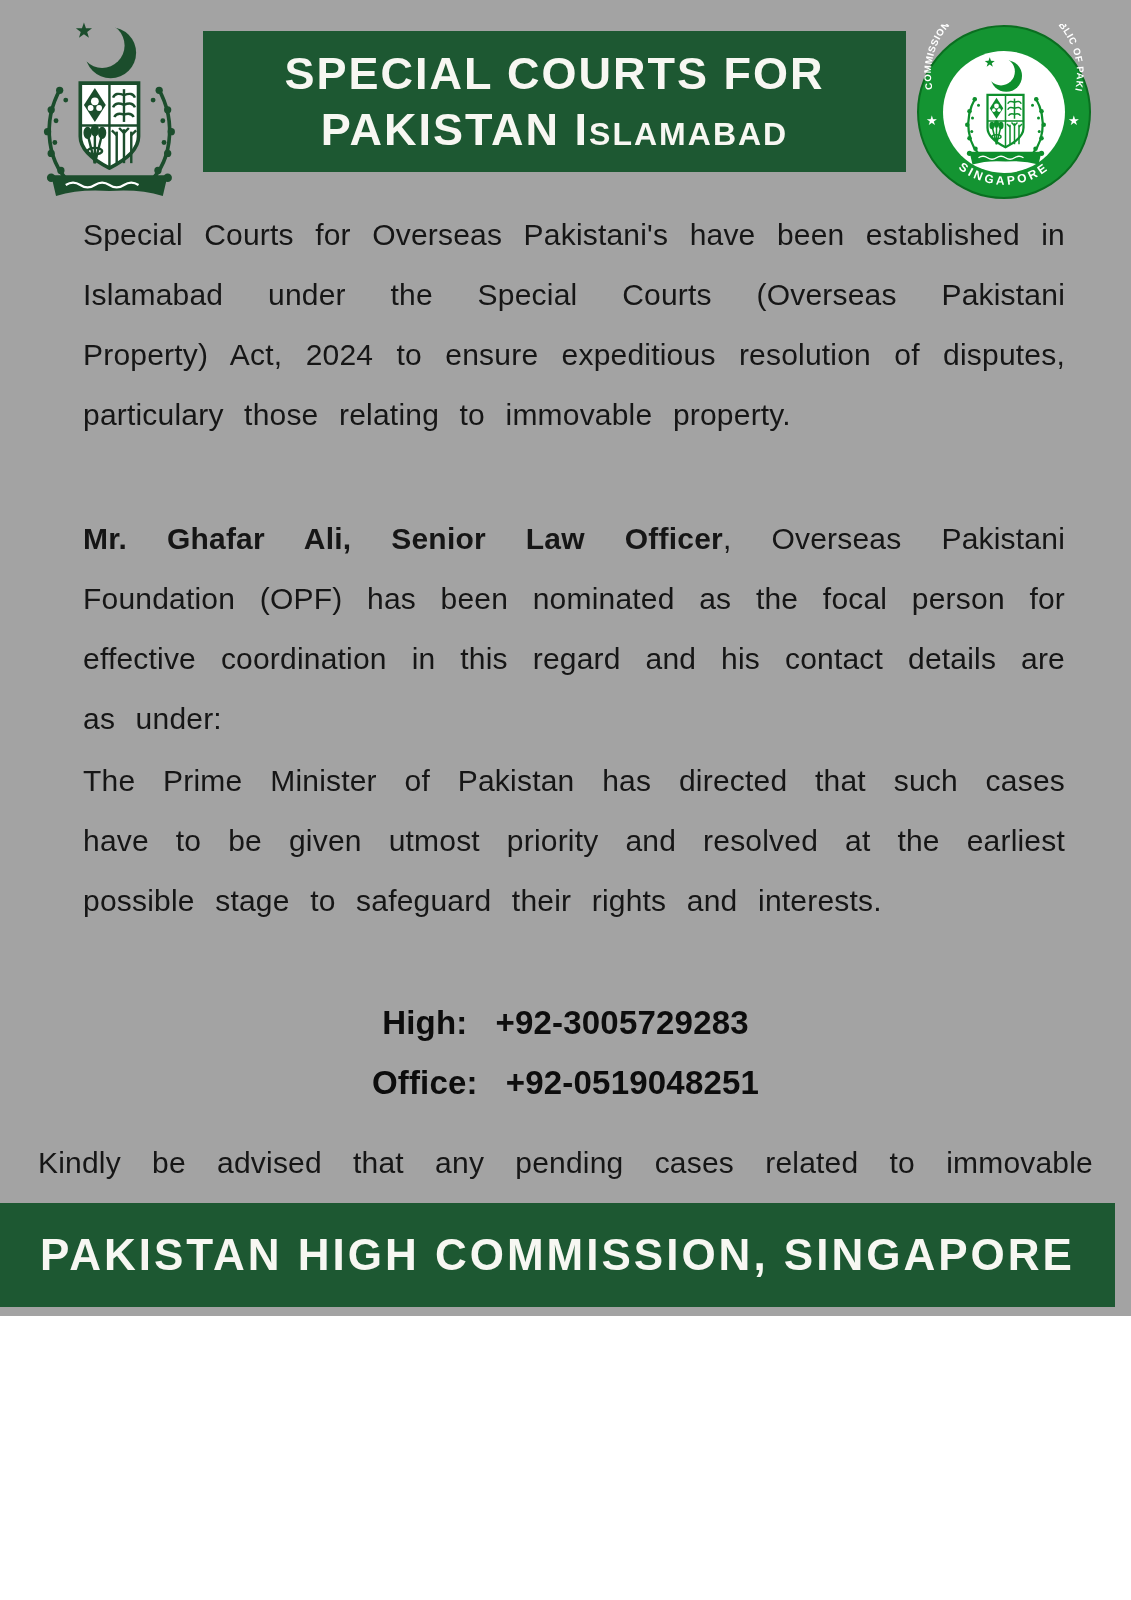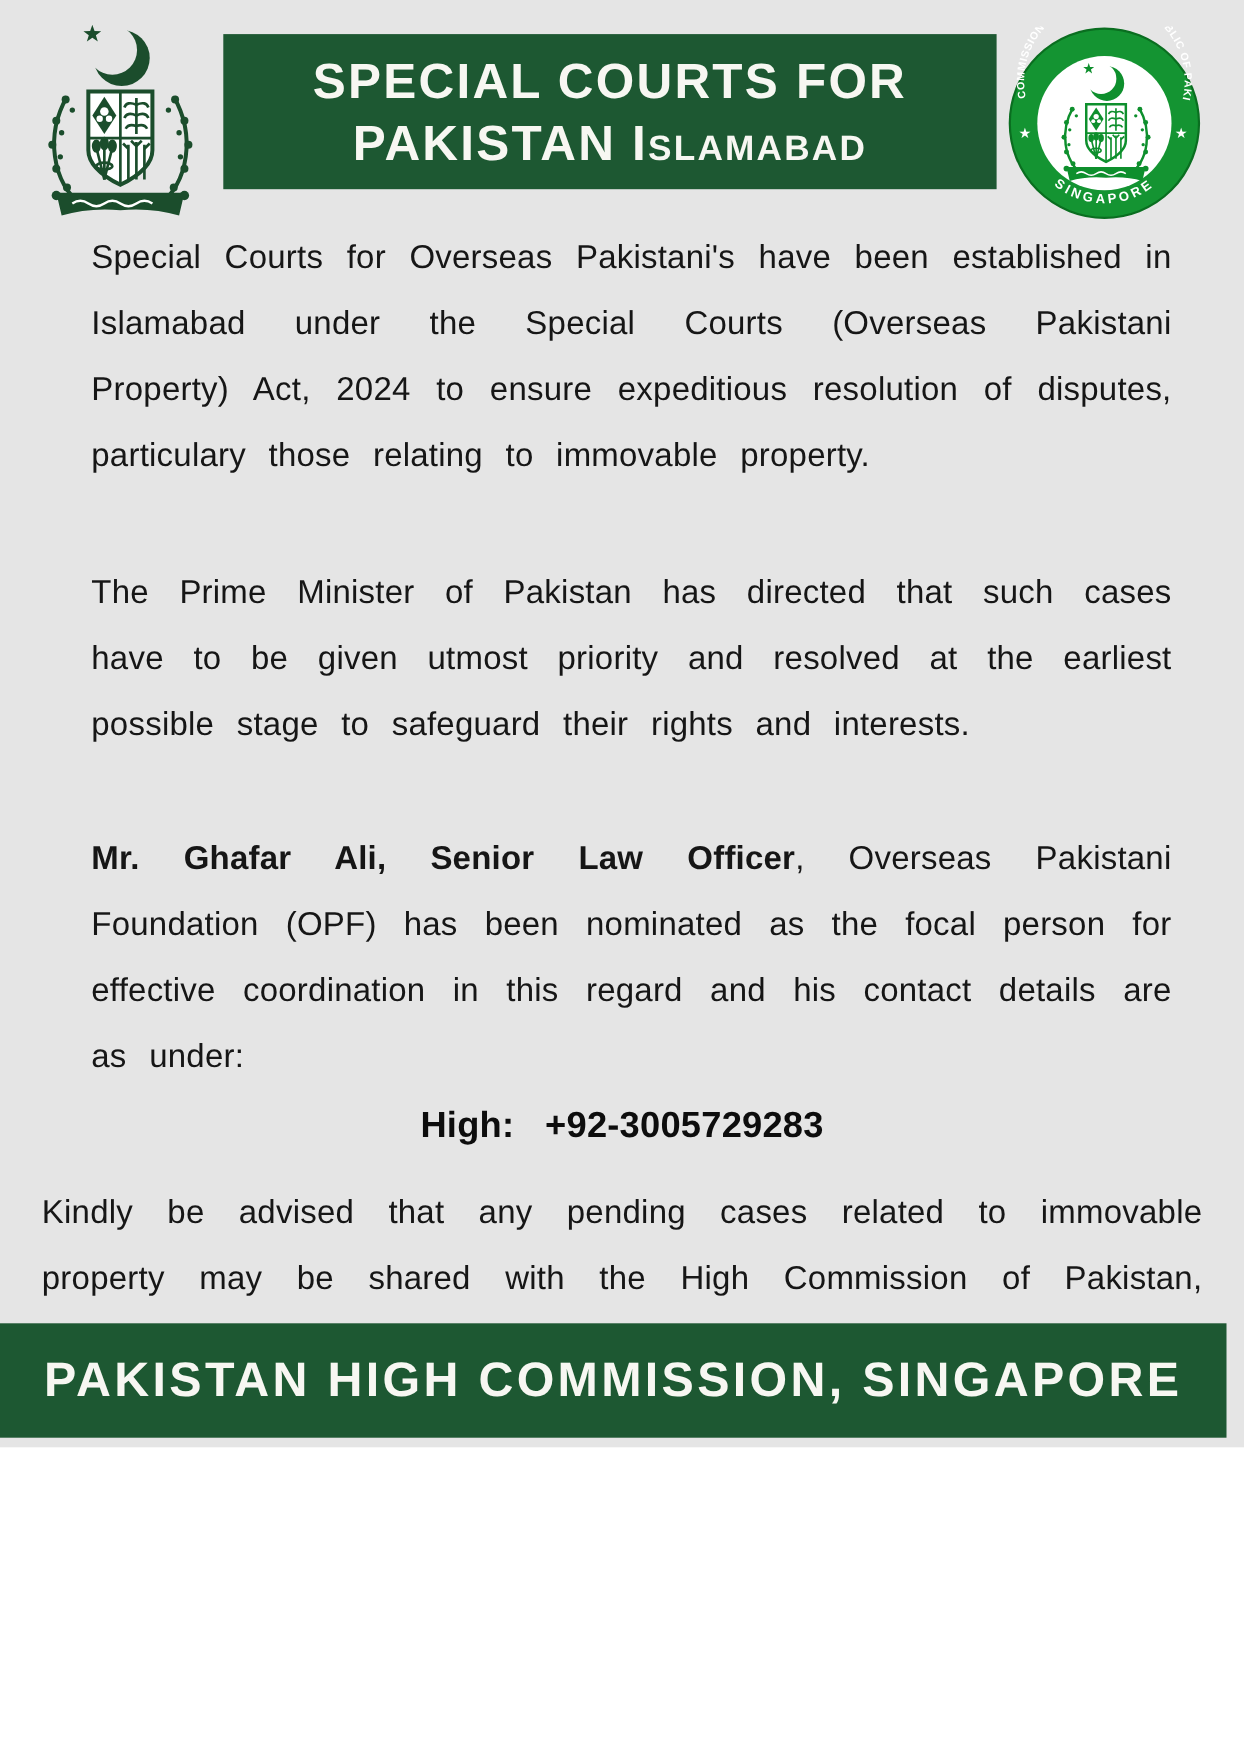--- a/index.html
+++ b/index.html
@@ -2,21 +2,21 @@
 <html><head>
 <meta charset="utf-8">
 <style>
   * { margin: 0; padding: 0; box-sizing: border-box; }
   html, body { background: #ffffff; }
   .page {
     position: relative;
     width: 1131px;
     height: 1316px;
     margin: 0 auto;
-    background: #e5e5e5;
+    background: #a3a3a3;
     overflow: hidden;
     font-family: "Liberation Sans", sans-serif;
     color: #141414;
   }
 
   
   .header { position: relative; height: 205px; }
   .state-emblem {
     position: absolute; left: 33px; top: 20px;
     width: 148px; height: 182px;
@@ -197,28 +197,31 @@
         <svg x="43" y="27" width="90" height="122" viewBox="0 0 120 150">
           <use href="#state-emblem"></use>
         </svg>
       </g>
     </svg>
   </div>
 
   <div class="main">
     <p class="para p1">Special Courts for Overseas Pakistani's have been established in Islamabad under the Special Courts (Overseas Pakistani Property) Act, 2024 to ensure expeditious resolution of disputes, particulary those relating to immovable property.</p>
 
+    <p class="para p3"><b>Mr. Ghafar Ali, Senior Law Officer</b><span>, Overseas Pakistani Foundation (OPF) has been nominated as the focal person for effective coordination in this regard and his contact details are as under:</span></p>
+
     <p class="para p2">The Prime Minister of Pakistan has directed that such cases have to be given utmost priority and resolved at the earliest possible stage to safeguard their rights and interests.</p>
-
-    <p class="para p3"><b>Mr. Ghafar Ali, Senior Law Officer</b><span>, Overseas Pakistani Foundation (OPF) has been nominated as the focal person for effective coordination in this regard and his contact details are as under:</span></p>
 
     <div class="contact-block">
       <div class="contact-line">
         <span>High:</span><span class="value">+92-3005729283</span>
       </div>
+      <div class="contact-line">
+        <span>Office:</span><span class="value">+92-0519048251</span>
+      </div>
     </div>
 
     <p class="para p4"><span>Kindly be advised that any pending cases related to immovable property may be shared with the High Commission of Pakistan, Singapore on: </span><a class="email-link" href="#">pahicsingapore@mofa.gov.pk</a></p>
   </div>
 
   <div class="footer">
     <div class="footer-title">PAKISTAN HIGH COMMISSION, SINGAPORE</div>
   </div>
 
 </div>

